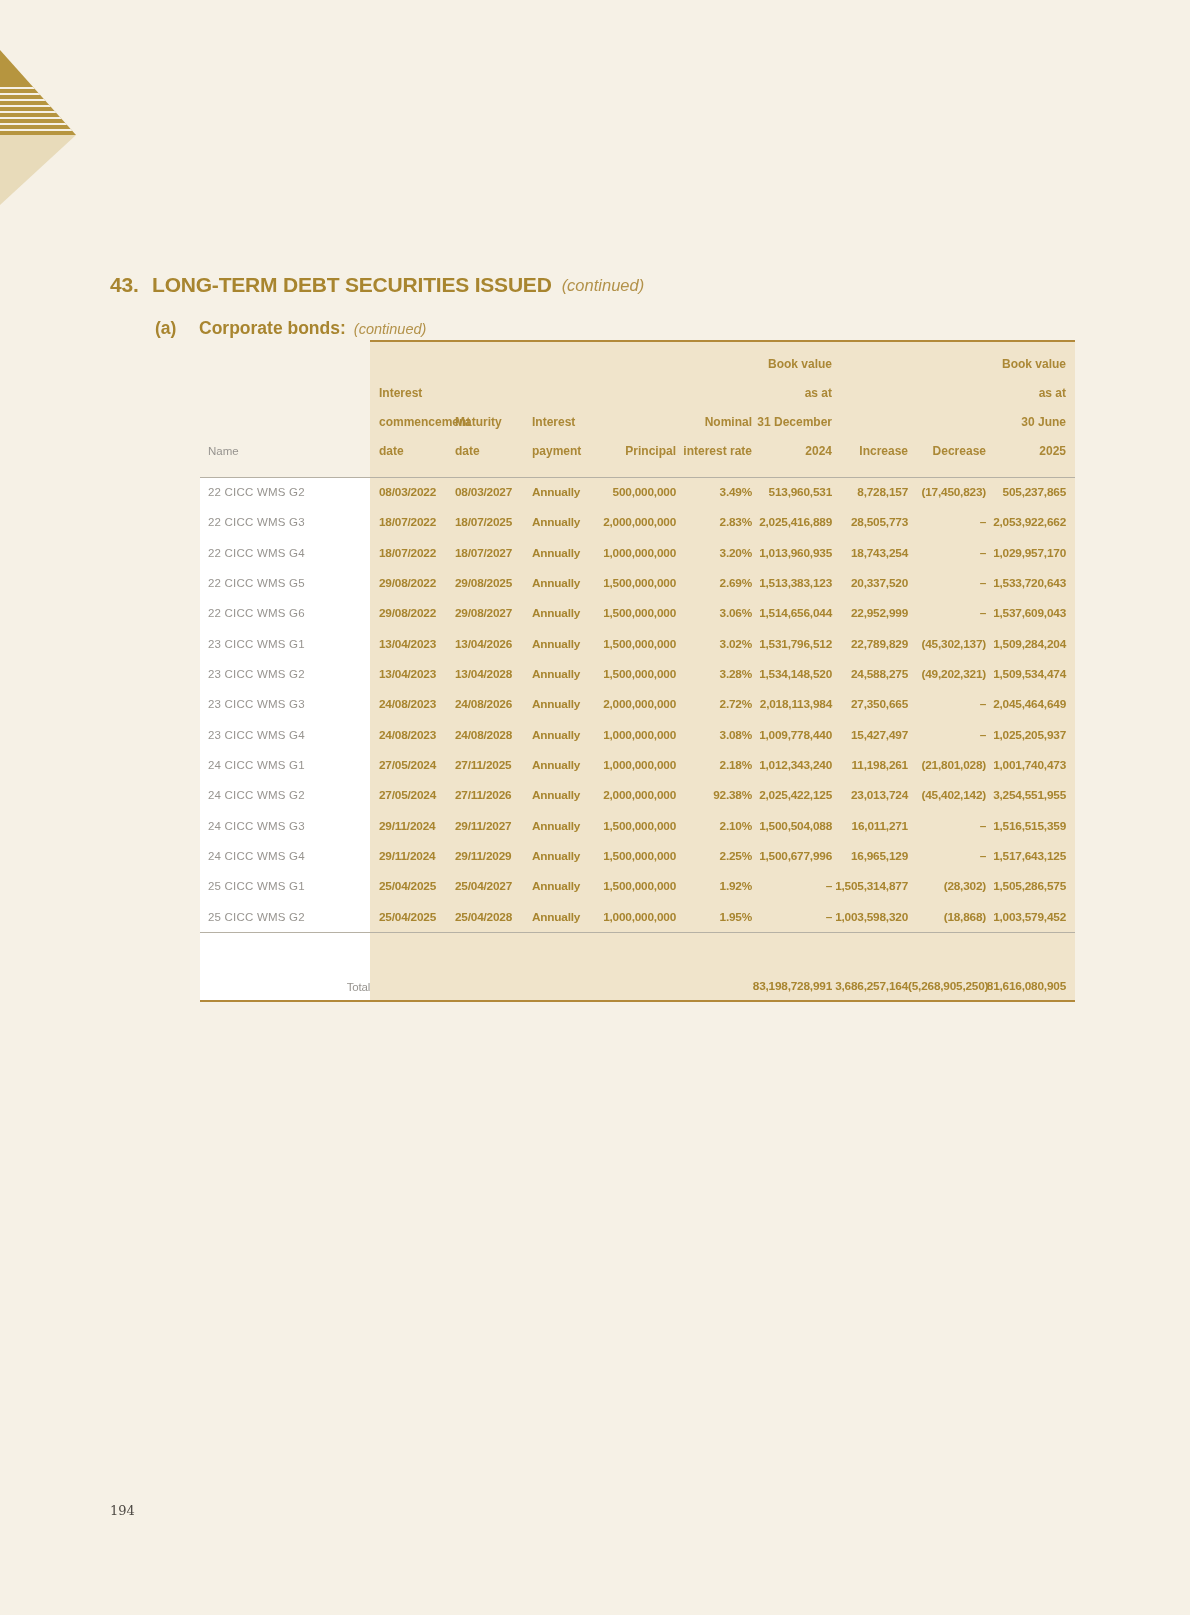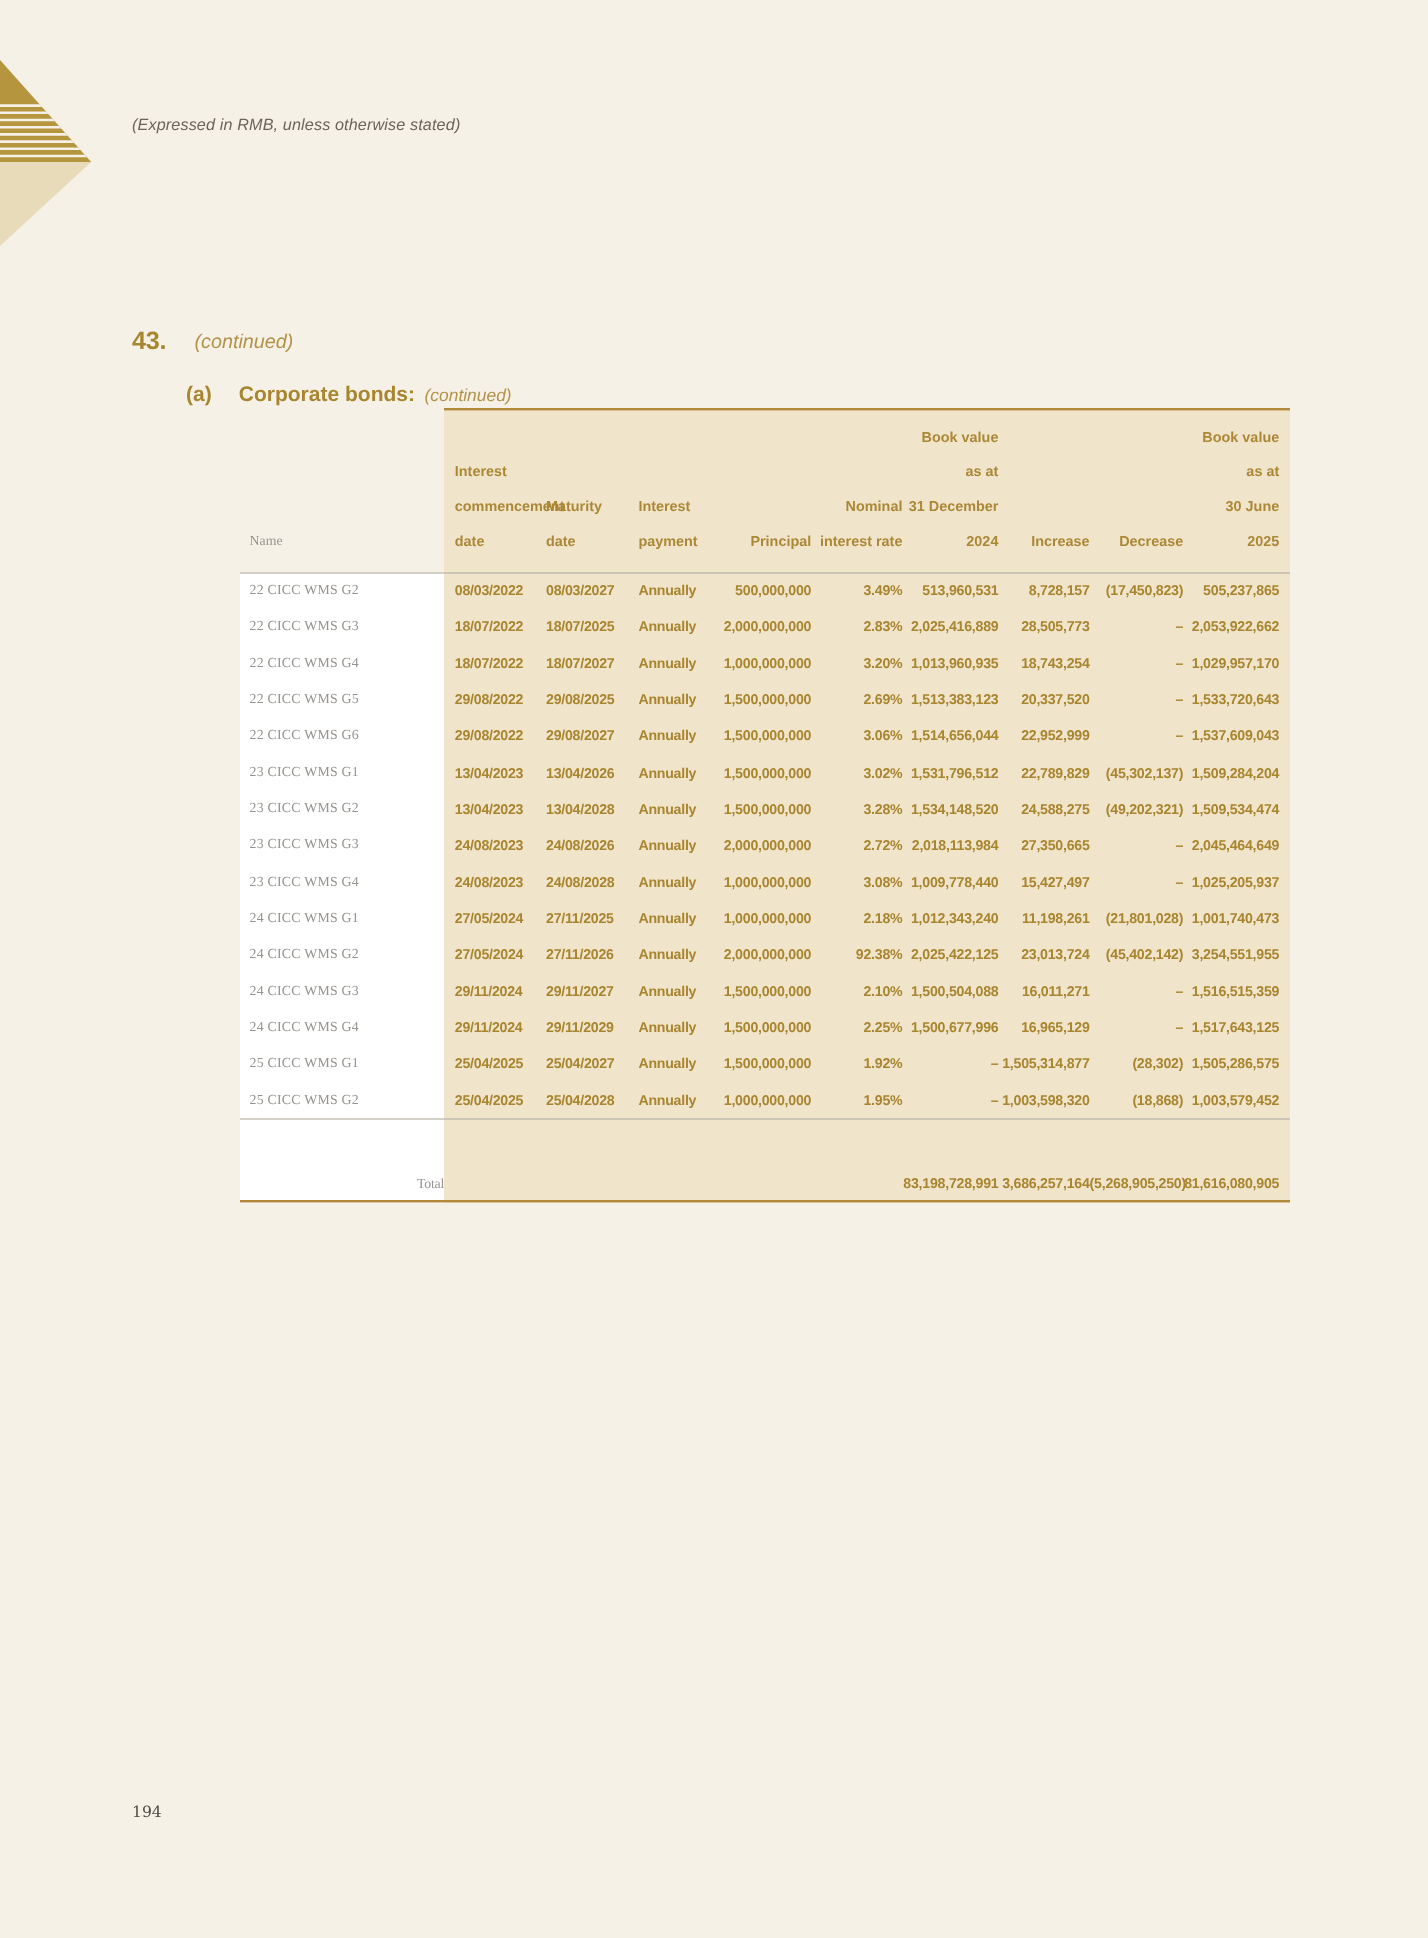--- a/index.html
+++ b/index.html
@@ -61,21 +61,21 @@
   .hline{position:absolute;left:0;right:0;height:1px;background:#b6b1a5;}
   .header-line{top:137px;}
   .rows-line{top:592px;}
   .bottom-line{position:absolute;left:0;right:0;bottom:0;height:2px;background:#b2893a;}
 
   .grid-row{
     display:grid;
     grid-template-columns:170px 80px 72px 76px 78px 76px 80px 76px 78px 80px;
     padding-right:9px;
   }
-  .c0{padding-left:8px;text-align:left;font-family:Liberation Serif, serif;}
+  .c0{padding-left:8px;text-align:left;}
   .c1{padding-left:9px;text-align:left;}
   .c2{padding-left:5px;text-align:left;}
   .c3{padding-left:10px;text-align:left;}
   .c4,.c5,.c6,.c7,.c8,.c9{text-align:right;}
 
   .thead{
     position:absolute;left:0;right:0;top:0;height:137px;
     align-items:end;
     color:#ab8836;font-weight:bold;font-size:12px;line-height:29px;
   }
@@ -127,25 +127,25 @@
       <line x1="0" y1="52" x2="84" y2="52"></line>
       <line x1="0" y1="58" x2="84" y2="58"></line>
       <line x1="0" y1="64" x2="84" y2="64"></line>
       <line x1="0" y1="70" x2="84" y2="70"></line>
       <line x1="0" y1="76" x2="84" y2="76"></line>
       <line x1="0" y1="82" x2="84" y2="82"></line>
     </g>
   </svg>
 
   <div class="doc-header">
-    <div class="doc-subtitle">(Expressed in RMB, unless otherwise stated)</div>
   </div>
 
   <div class="section-heading">
     <span class="num">43.</span>
+    <span class="ttl">LONG-TERM DEBT SECURITIES ISSUED</span>
     <span class="cont">(continued)</span>
   </div>
 
   <div class="sub-heading">
     <span class="lbl">(a)</span>
     <span class="ttl">Corporate bonds:</span>
     <span class="cont">(continued)</span>
   </div>
 
   <div class="table-wrap">

